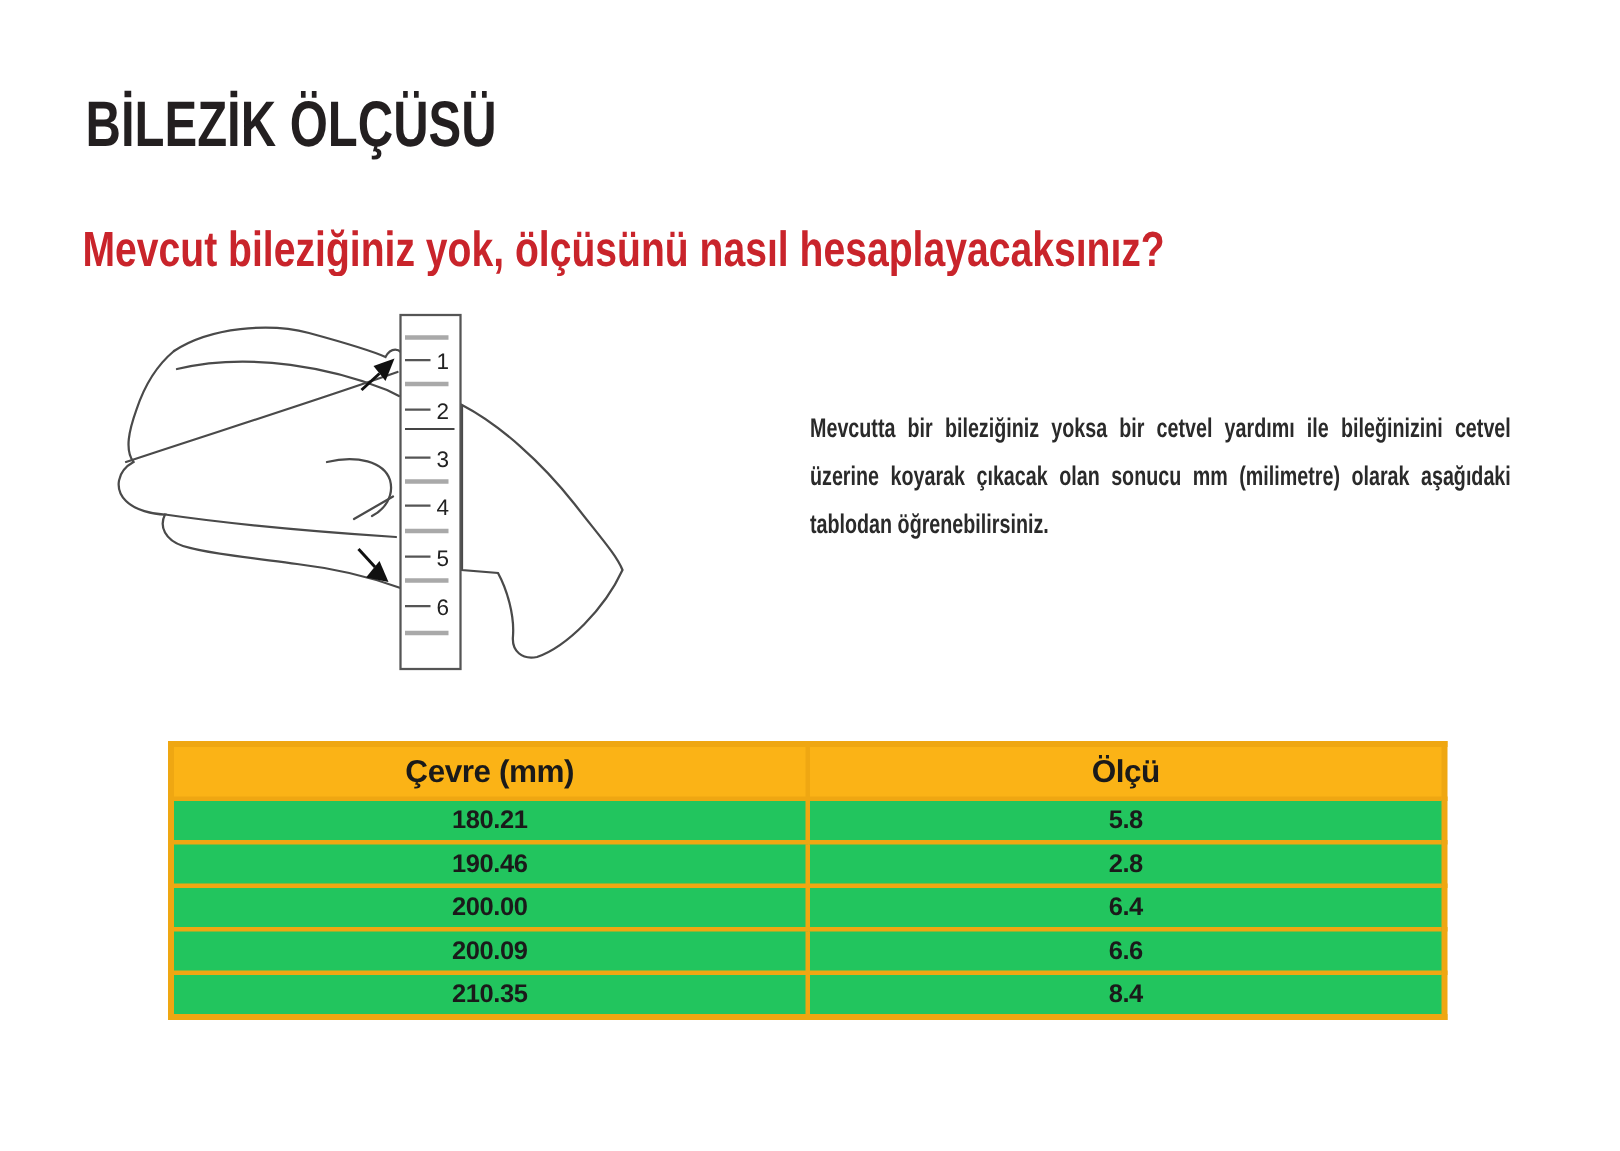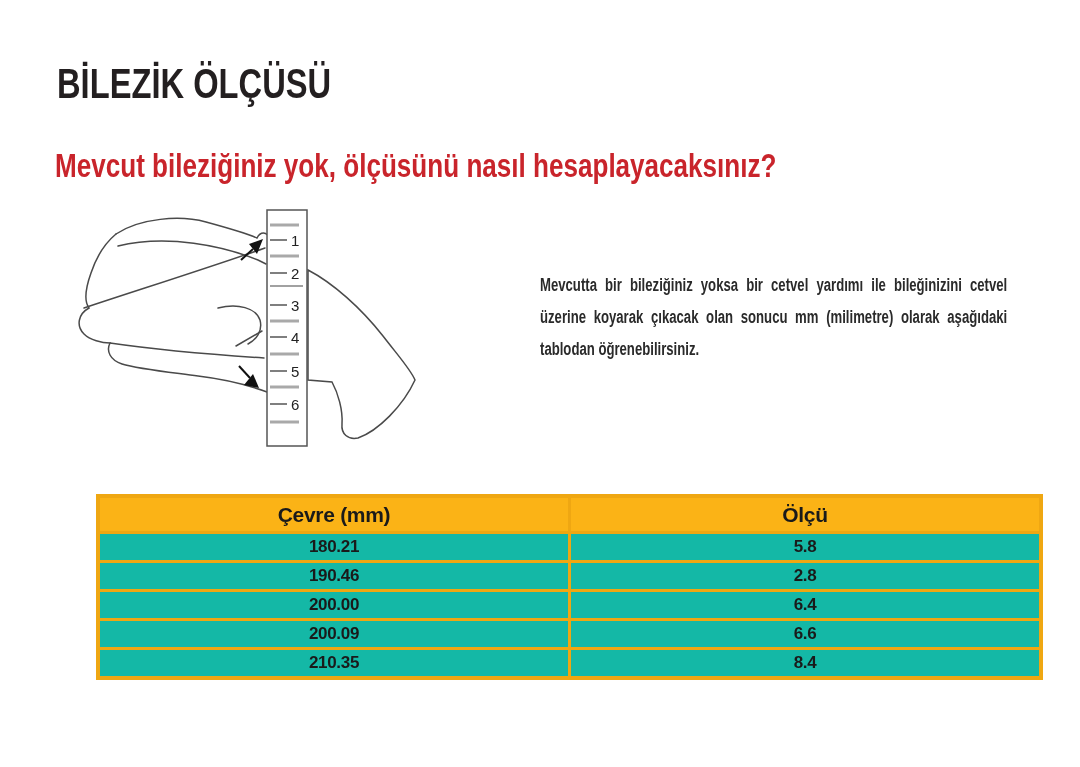--- a/index.html
+++ b/index.html
@@ -31,41 +31,41 @@
     font-size: 18px; font-weight: bold; line-height: 32px;
     text-align: justify;
     color: #2a2a2a;
     transform: scaleX(0.73); transform-origin: 0 0;
   }
   .illustration {
     position: absolute; left: 58px; top: 188px;
     width: 390px; height: 285px;
   }
   .size-table {
-    position: absolute; left: 96px; top: 494px;
-    width: 947px;
+    position: absolute; left: 112px; top: 494px;
+    width: 853px;
     border-collapse: collapse;
     table-layout: fixed;
     padding-left: 45px;
   }
   .size-table th, .size-table td {
     border: 3px solid #efa712;
     text-align: center;
     vertical-align: middle;
     letter-spacing: -0.3px;
   }
   .size-table th {
     background: #fbb316;
     height: 31px;
     font-size: 21px;
     font-weight: bold;
     color: #1a1a1a;
   }
   .size-table td {
-    background: #14b8a6;
+    background: #22c55e;
     height: 24px;
     font-size: 17px;
     font-weight: bold;
     color: #1a1a1a;
   }
   .size-table { border: 4px solid #efa712; }
   svg .outline { fill: none; stroke: #4a4a4a; stroke-width: 1.5; stroke-linecap: round; }
   svg .fillwhite { fill: #ffffff; stroke: #4a4a4a; stroke-width: 1.5; }
   svg .ruler-num { font-family: "Liberation Sans", sans-serif; font-size: 15px; fill: #222; }
 </style>

